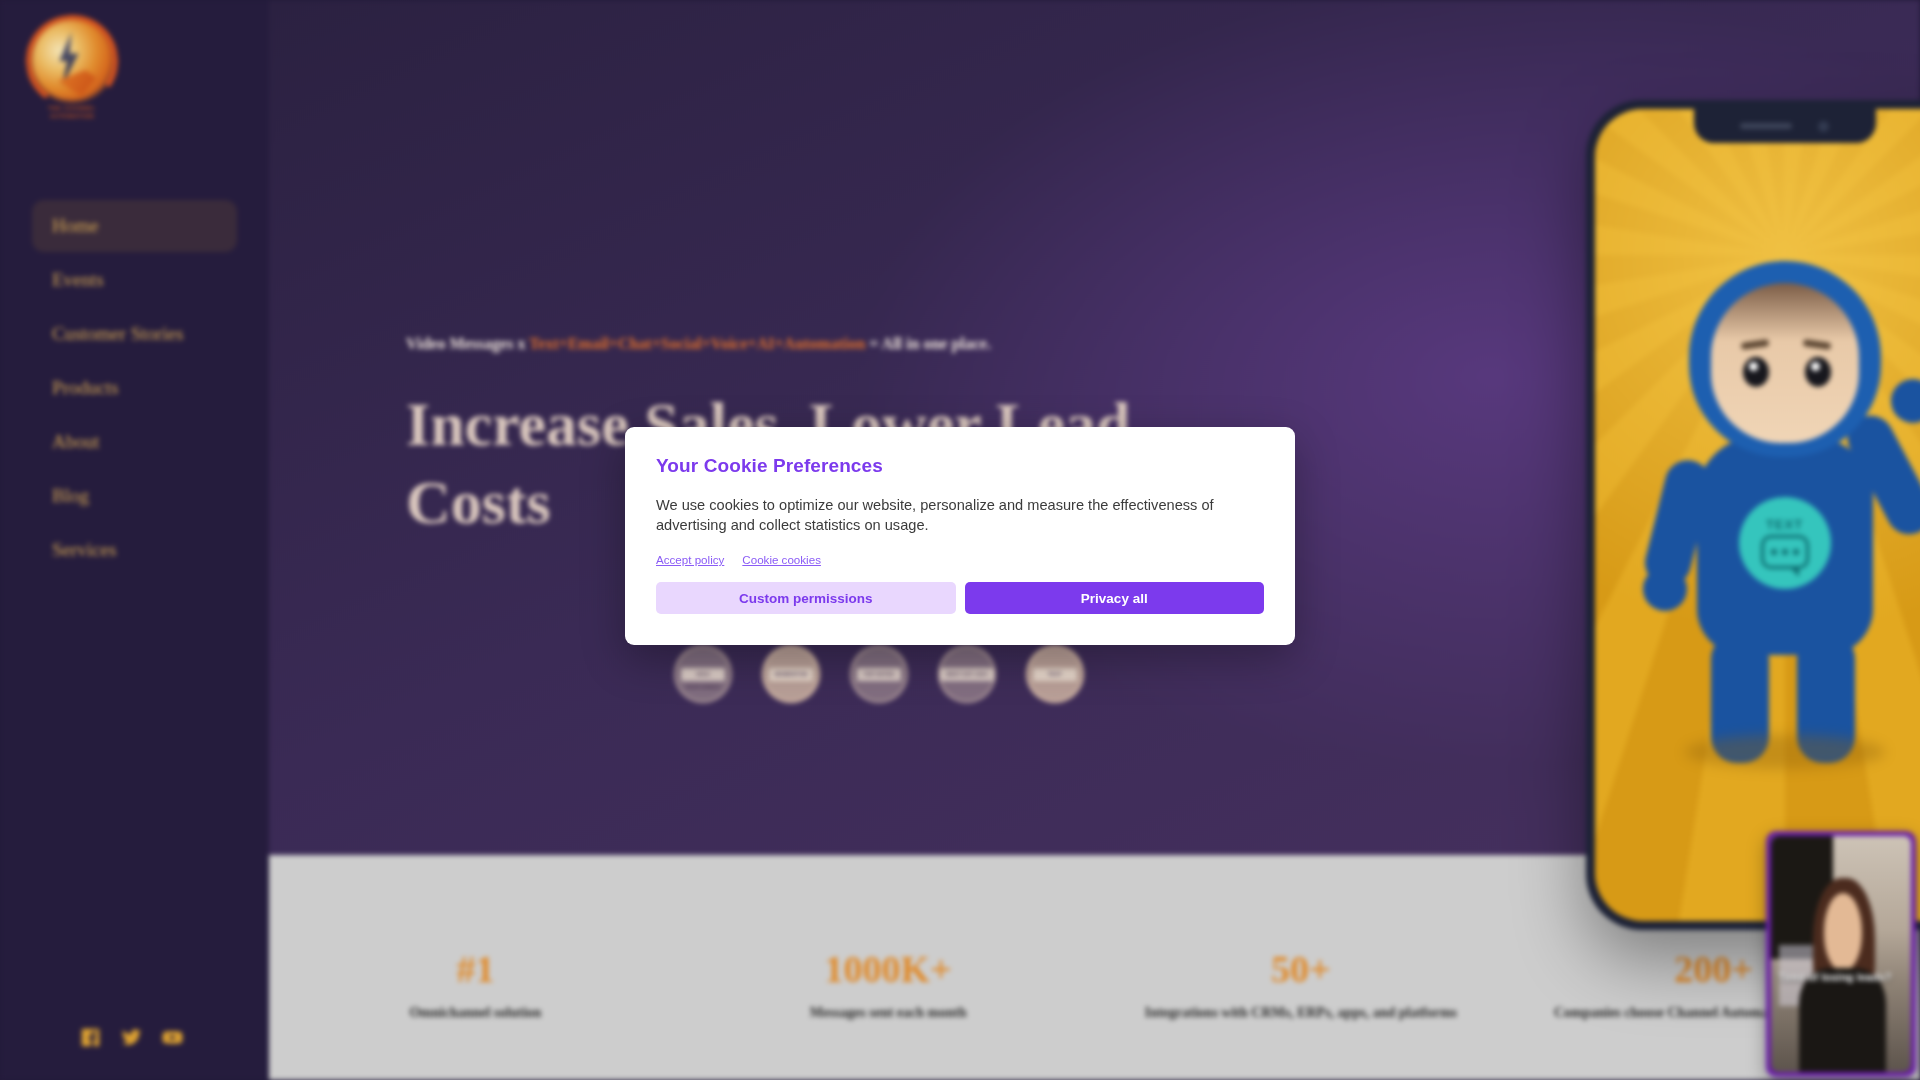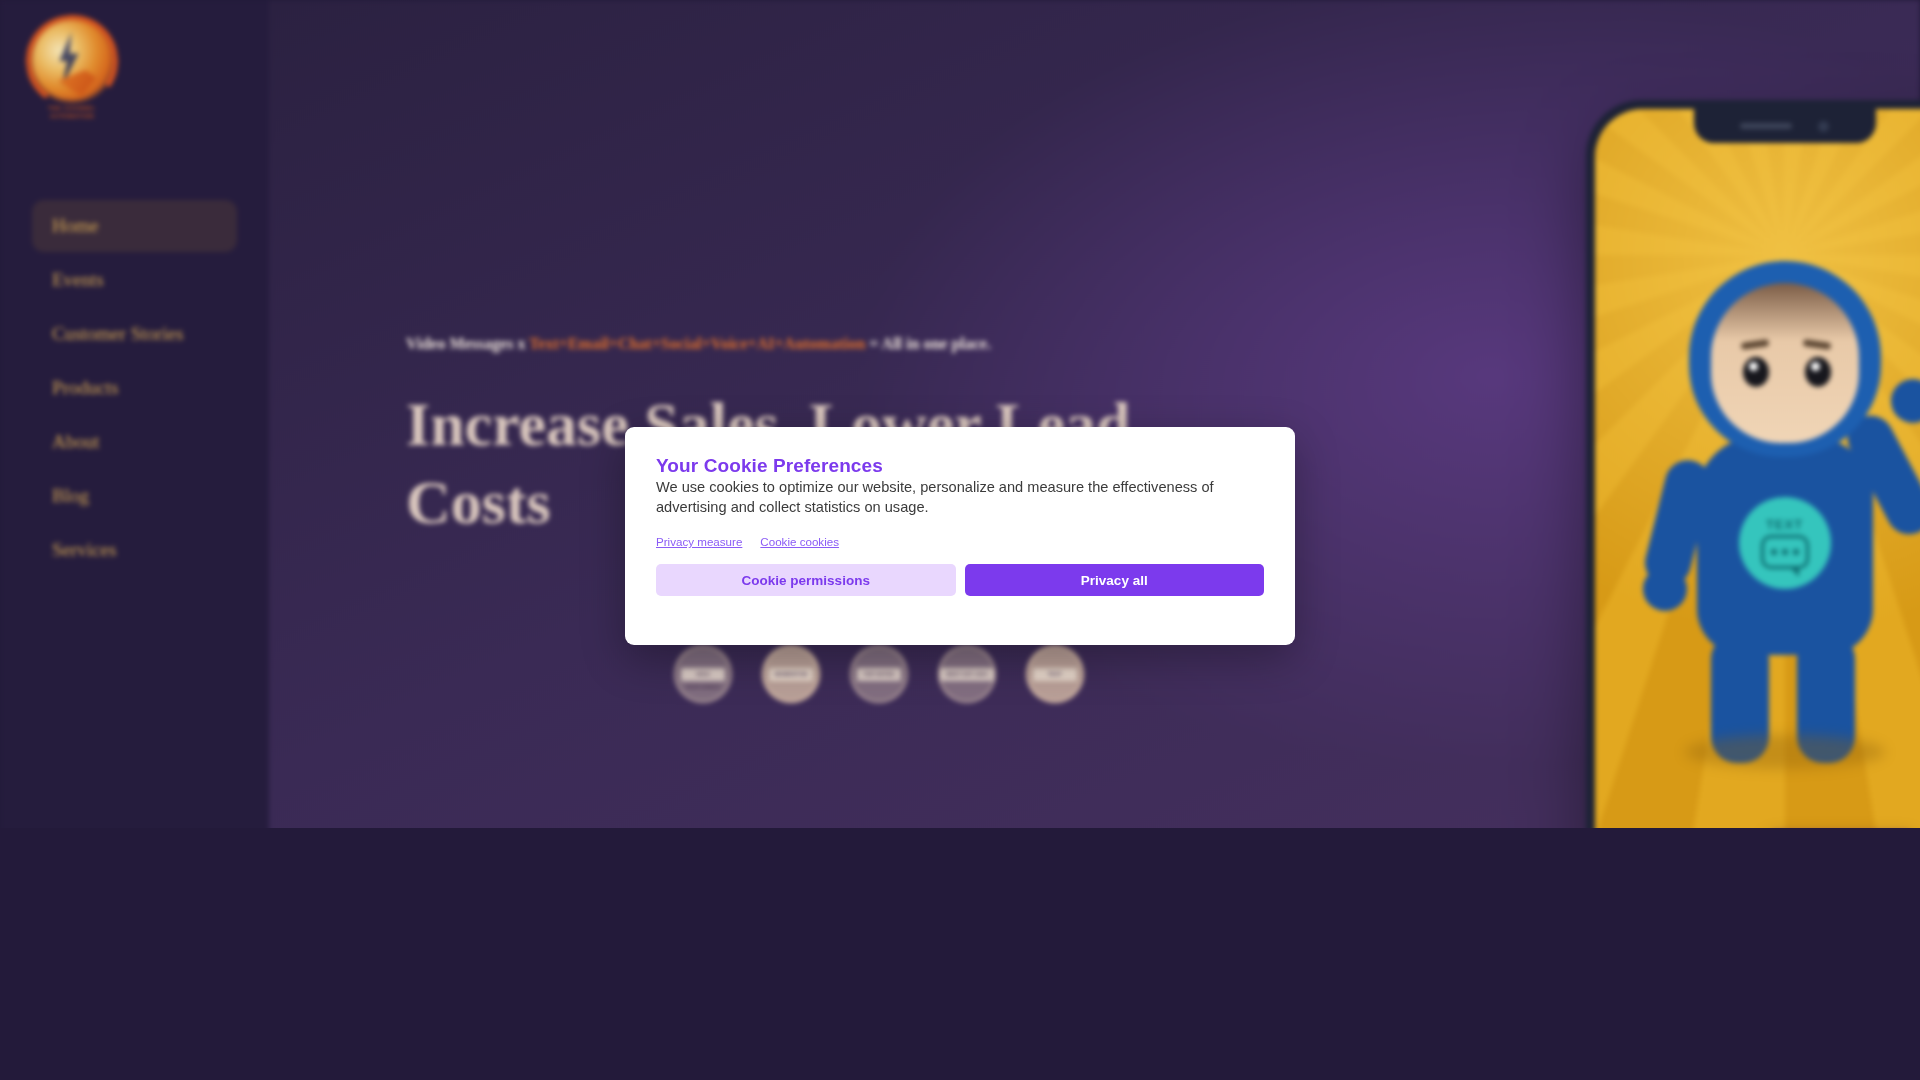--- a/index.html
+++ b/index.html
@@ -3,21 +3,21 @@
 <meta charset="utf-8">
 <style>
   * { box-sizing: border-box; margin: 0; padding: 0; }
   html, body {
     width: 1920px; height: 1080px;
     overflow: hidden;
     font-family: "Liberation Sans", sans-serif;
     background: #231a3a;
   }
 
-  #root { position: relative; width: 1920px; height: 828px; overflow: hidden; }
+  #root { position: relative; width: 1920px; height: 1080px; overflow: hidden; }
 
   
   #page {
     position: absolute; inset: 0;
     filter: blur(2.6px);
     -webkit-filter: blur(2.6px);
   }
 
   
   #sidebar {
@@ -252,20 +252,21 @@
     border-radius: 9px;
     box-shadow: 0 14px 44px rgba(0,0,0,.30);
     padding: 28px 31px 0 31px;
     z-index: 50;
   }
   #cookie-title {
     font-size: 19px; font-weight: bold; color: #7c3aed;
     letter-spacing: .1px;
   }
   #cookie-body {
+    margin-top: 18px;
     font-size: 14.6px; line-height: 20px; color: #3b3b3b;
     max-width: 600px;
   }
   #cookie-links { margin-top: 18px; display: flex; gap: 18px; }
   #cookie-links a {
     font-size: 11.6px; color: #8b5cf6; text-decoration: underline;
     cursor: pointer;
   }
   #cookie-actions { margin-top: 16px; display: flex; gap: 9px; }
   .ck-btn {
@@ -431,22 +432,22 @@
           </svg>
       </div>
     </aside>
 
   </div>
 
   <div id="cookie-modal">
     <div id="cookie-title">Your Cookie Preferences</div>
     <div id="cookie-body">We use cookies to optimize our website, personalize and measure the effectiveness of advertising and collect statistics on usage.</div>
     <div id="cookie-links">
-      <a>Privacy measure</a>
+      <a>Accept policy</a>
       <a>Cookie cookies</a>
     </div>
     <div id="cookie-actions">
-      <button class="ck-btn" id="btn-custom">Cookie permissions</button>
+      <button class="ck-btn" id="btn-custom">Custom permissions</button>
       <button class="ck-btn" id="btn-accept">Privacy all</button>
     </div>
   </div>
 
 </div>
 
 </body></html>

